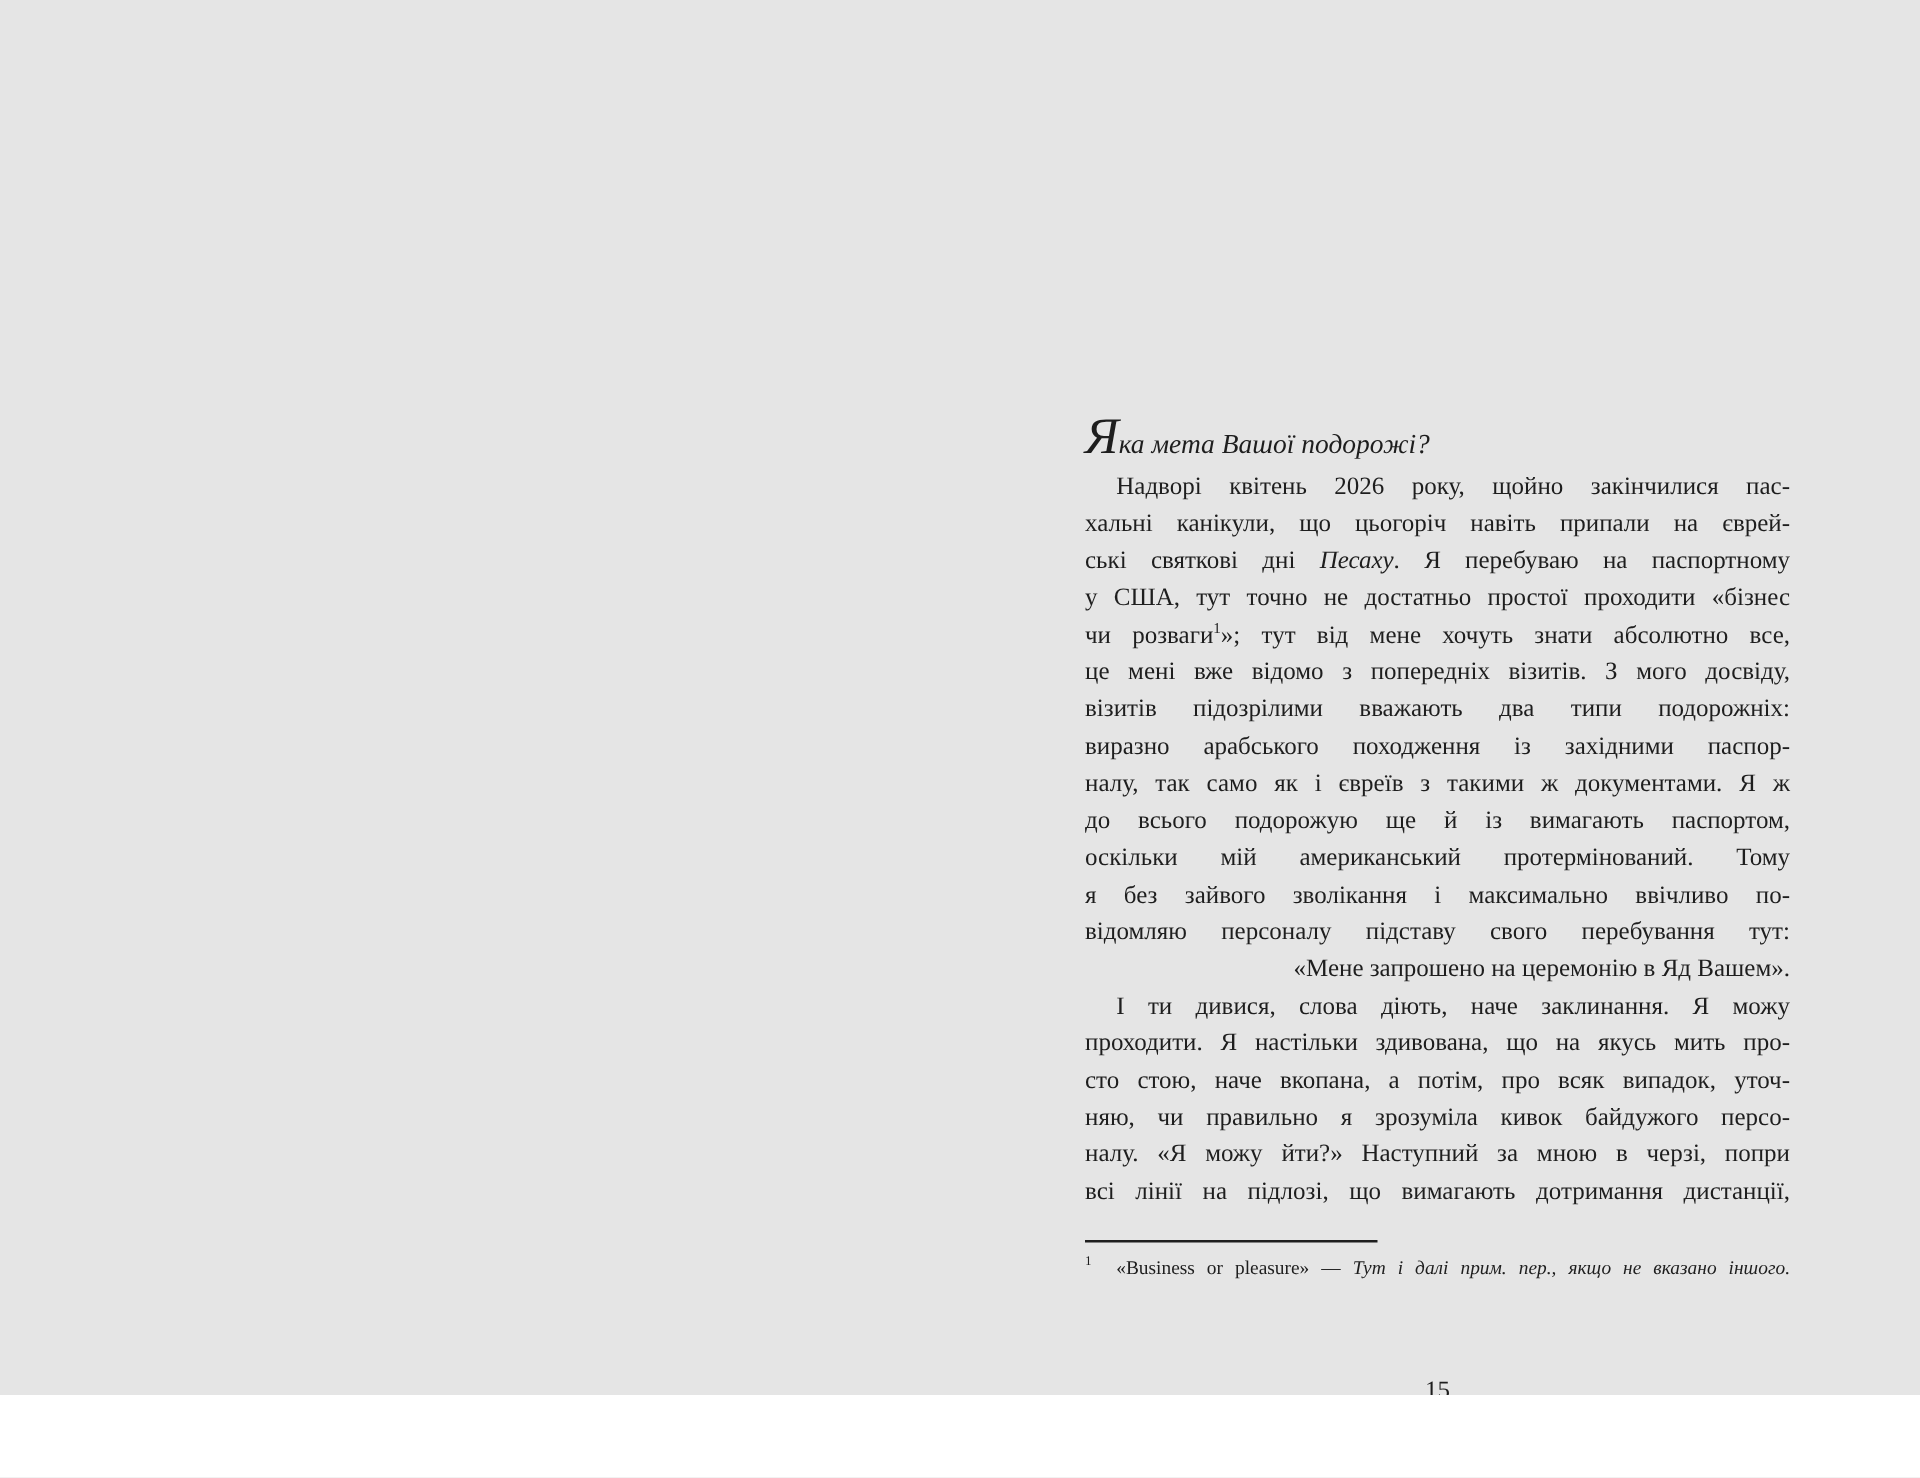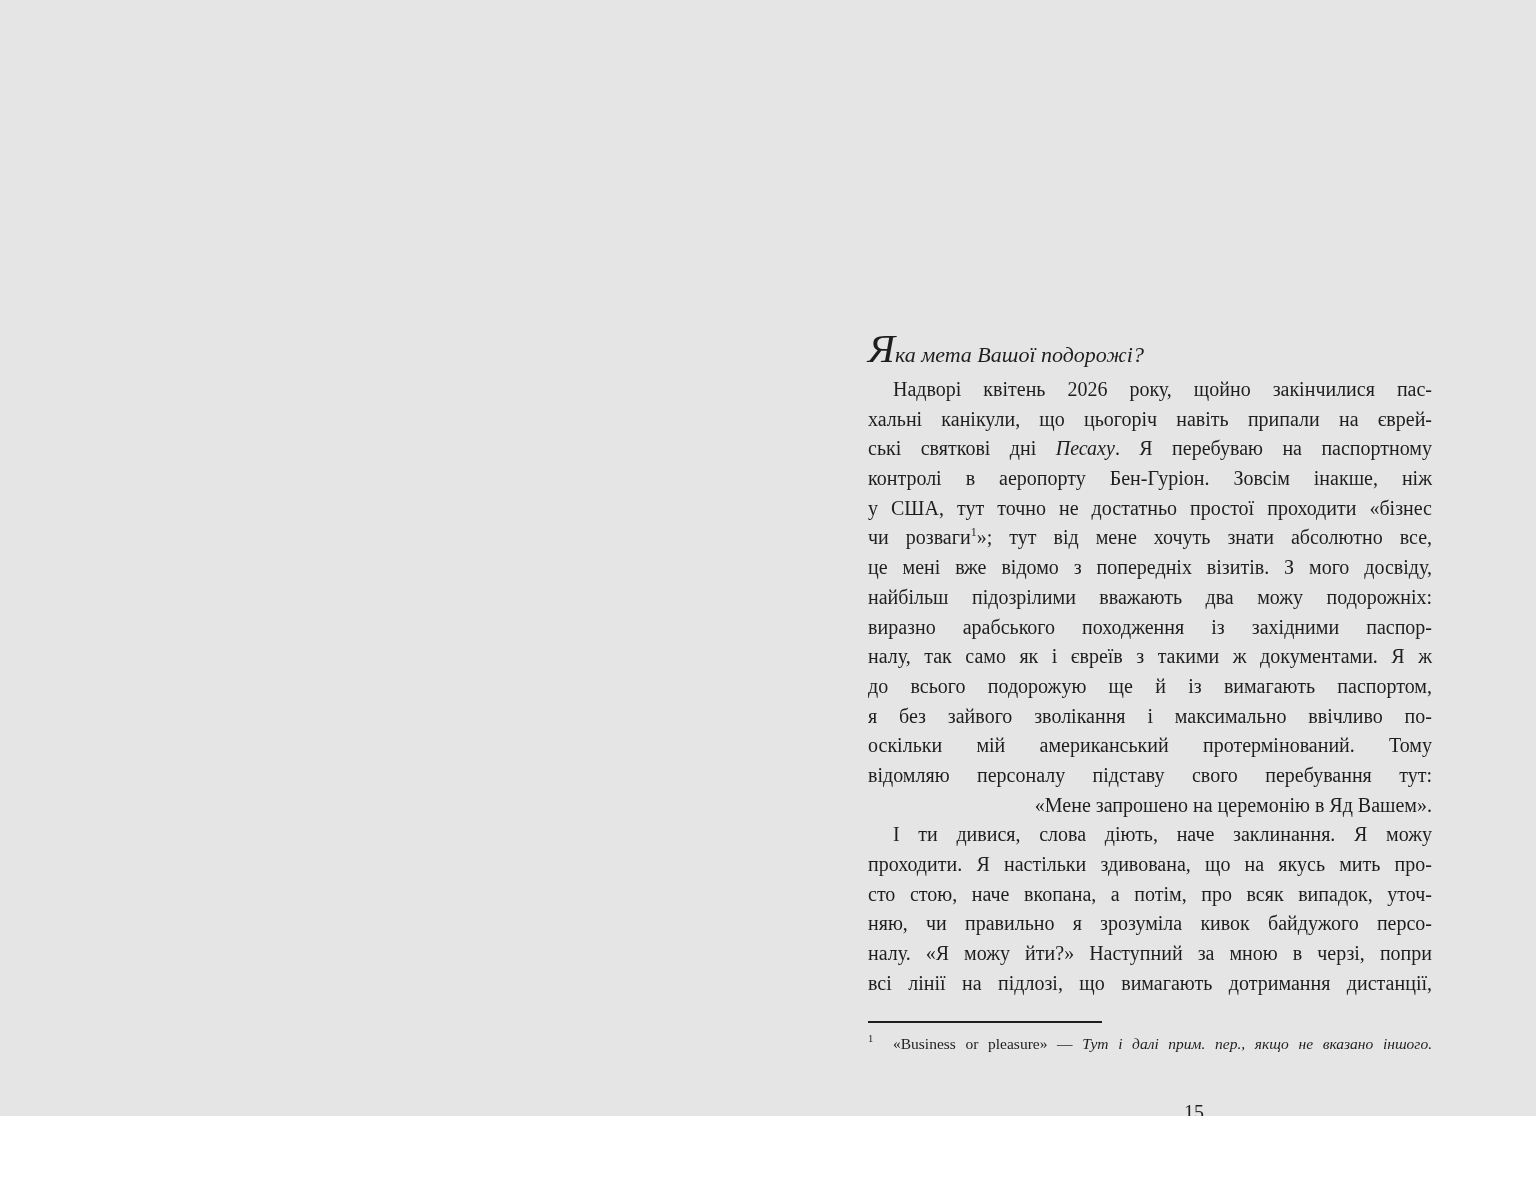--- a/index.html
+++ b/index.html
@@ -76,49 +76,48 @@
     width: 25px;
     font-size: 10.5px;
     vertical-align: 7px;
     line-height: 0;
     font-style: normal;
   }
   .fn-roman { font-style: normal; }
   .fn-italic { font-style: italic; }
   .page-number {
     position: absolute;
-    left: 912px;
+    left: 868px;
     top: 1100px;
     width: 564px;
     text-align: center;
     font-size: 20px;
     line-height: 24px;
   }
 </style>
 </head>
 <body>
 
 <div class="canvas">
   <div class="text-col">
     <div class="opening"><span class="dropcap">Я</span><span class="opening-rest">ка мета Вашої подорожі?</span></div>
 
     <div id="body-lines">
         <div class="body-line justify indent"><span class="seg-roman">Надворі квітень 2026 року, щойно закінчилися пас-</span></div>
         <div class="body-line justify"><span class="seg-roman">хальні канікули, що цьогоріч навіть припали на єврей-</span></div>
         <div class="body-line justify"><span class="seg-roman">ські святкові дні </span><span class="seg-italic">Песаху</span><span class="seg-roman">. Я перебуваю на паспортному</span></div>
-        <div class="body-line justify"><span class="seg-roman">контролі в аеропорту Бен-Гуріон. Зовсім інакше, ніж</span></div>
         <div class="body-line justify"><span class="seg-roman">у США, тут точно не достатньо простої проходити «бізнес</span></div>
         <div class="body-line justify"><span class="seg-roman">чи розваги</span><span class="seg-sup">1</span><span class="seg-roman">»; тут від мене хочуть знати абсолютно все,</span></div>
         <div class="body-line justify"><span class="seg-roman">це мені вже відомо з попередніх візитів. З мого досвіду,</span></div>
-        <div class="body-line justify"><span class="seg-roman">найбільш підозрілими вважають два можу подорожніх:</span></div>
+        <div class="body-line justify"><span class="seg-roman">візитів підозрілими вважають два типи подорожніх:</span></div>
         <div class="body-line justify"><span class="seg-roman">виразно арабського походження із західними паспор-</span></div>
         <div class="body-line justify"><span class="seg-roman">налу, так само як і євреїв з такими ж документами. Я ж</span></div>
         <div class="body-line justify"><span class="seg-roman">до всього подорожую ще й із вимагають паспортом,</span></div>
+        <div class="body-line justify"><span class="seg-roman">оскільки мій американський протермінований. Тому</span></div>
         <div class="body-line justify"><span class="seg-roman">я без зайвого зволікання і максимально ввічливо по-</span></div>
-        <div class="body-line justify"><span class="seg-roman">оскільки мій американський протермінований. Тому</span></div>
         <div class="body-line justify"><span class="seg-roman">відомляю персоналу підставу свого перебування тут:</span></div>
         <div class="body-line nojustify"><span class="seg-roman">«Мене запрошено на церемонію в Яд Вашем».</span></div>
         <div class="body-line justify indent"><span class="seg-roman">І ти дивися, слова діють, наче заклинання. Я можу</span></div>
         <div class="body-line justify"><span class="seg-roman">проходити. Я настільки здивована, що на якусь мить про-</span></div>
         <div class="body-line justify"><span class="seg-roman">сто стою, наче вкопана, а потім, про всяк випадок, уточ-</span></div>
         <div class="body-line justify"><span class="seg-roman">няю, чи правильно я зрозуміла кивок байдужого персо-</span></div>
         <div class="body-line justify"><span class="seg-roman">налу. «Я можу йти?» Наступний за мною в черзі, попри</span></div>
         <div class="body-line justify"><span class="seg-roman">всі лінії на підлозі, що вимагають дотримання дистанції,</span></div>
       </div>
 

